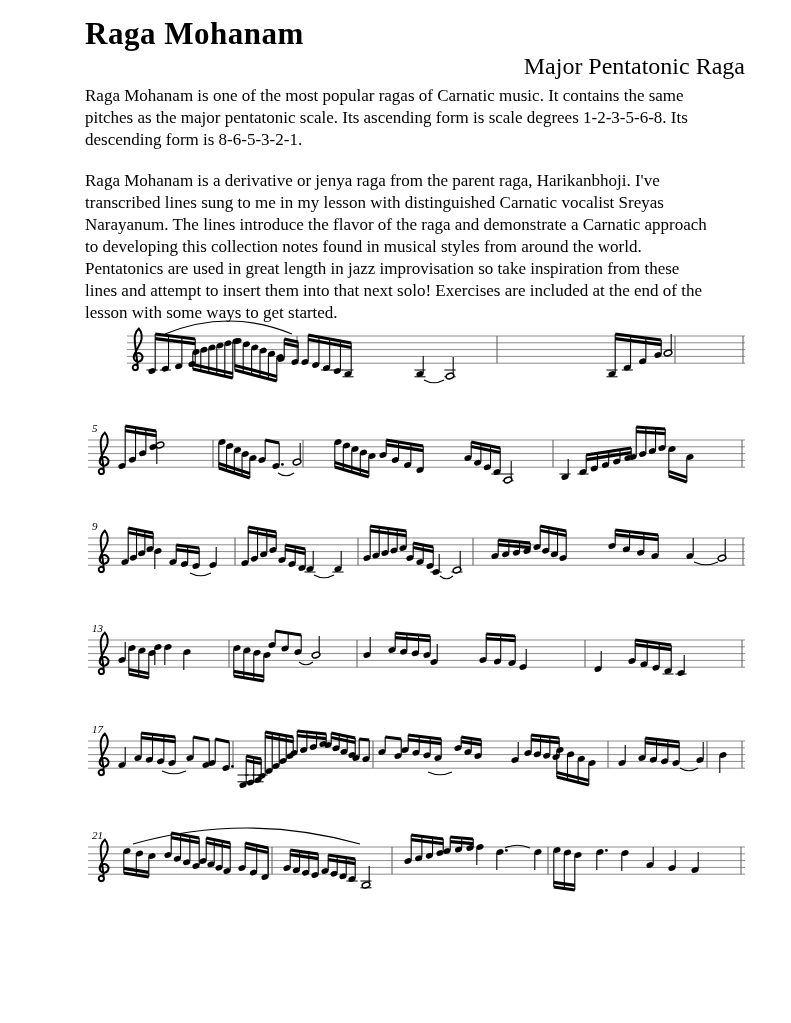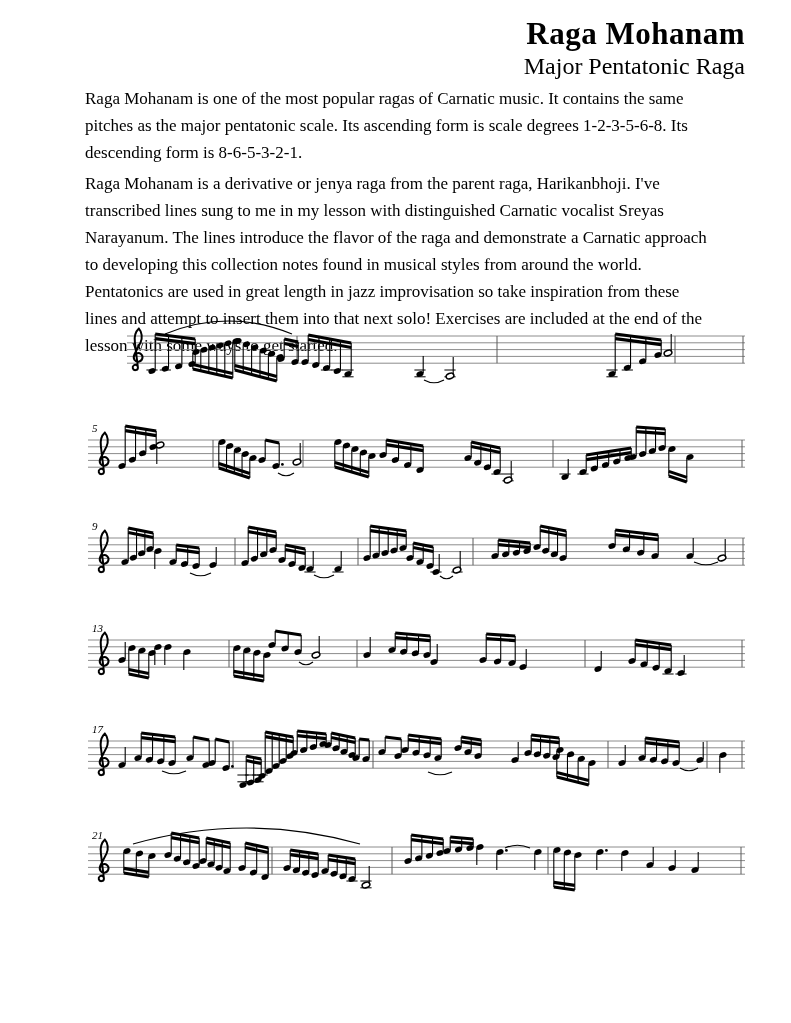--- a/index.html
+++ b/index.html
@@ -1,21 +1,21 @@
 <!DOCTYPE html>
 <html><head>
 <meta charset="utf-8">
 <style>
   html,body{margin:0;padding:0;background:#ffffff;}
   .page{position:relative;width:791px;height:1023px;background:#ffffff;overflow:hidden;
         font-family:"Liberation Serif",serif;color:#000;margin:0 auto;}
-  .title{position:absolute;top:16px;left:85px;width:660px;text-align:right;
+  .title{position:absolute;top:16px;left:85px;width:660px;text-align:left;
          font-size:31px;font-weight:bold;letter-spacing:0.5px;}
   .subtitle{position:absolute;top:53px;left:85px;width:660px;text-align:right;font-size:24px;}
-  .para{position:absolute;left:85px;width:630px;font-size:17px;line-height:27px;}
+  .para{position:absolute;left:85px;width:630px;font-size:17px;line-height:22px;}
   .p1{top:85px;}
   .p2{top:170px;}
   #score{position:absolute;top:0;left:0;}
   .footer{position:absolute;top:955px;left:85px;width:660px;text-align:center;font-size:13px;}
 </style>
 </head>
 <body>
 
 <div class="page">
   <div class="title">Raga Mohanam</div>

